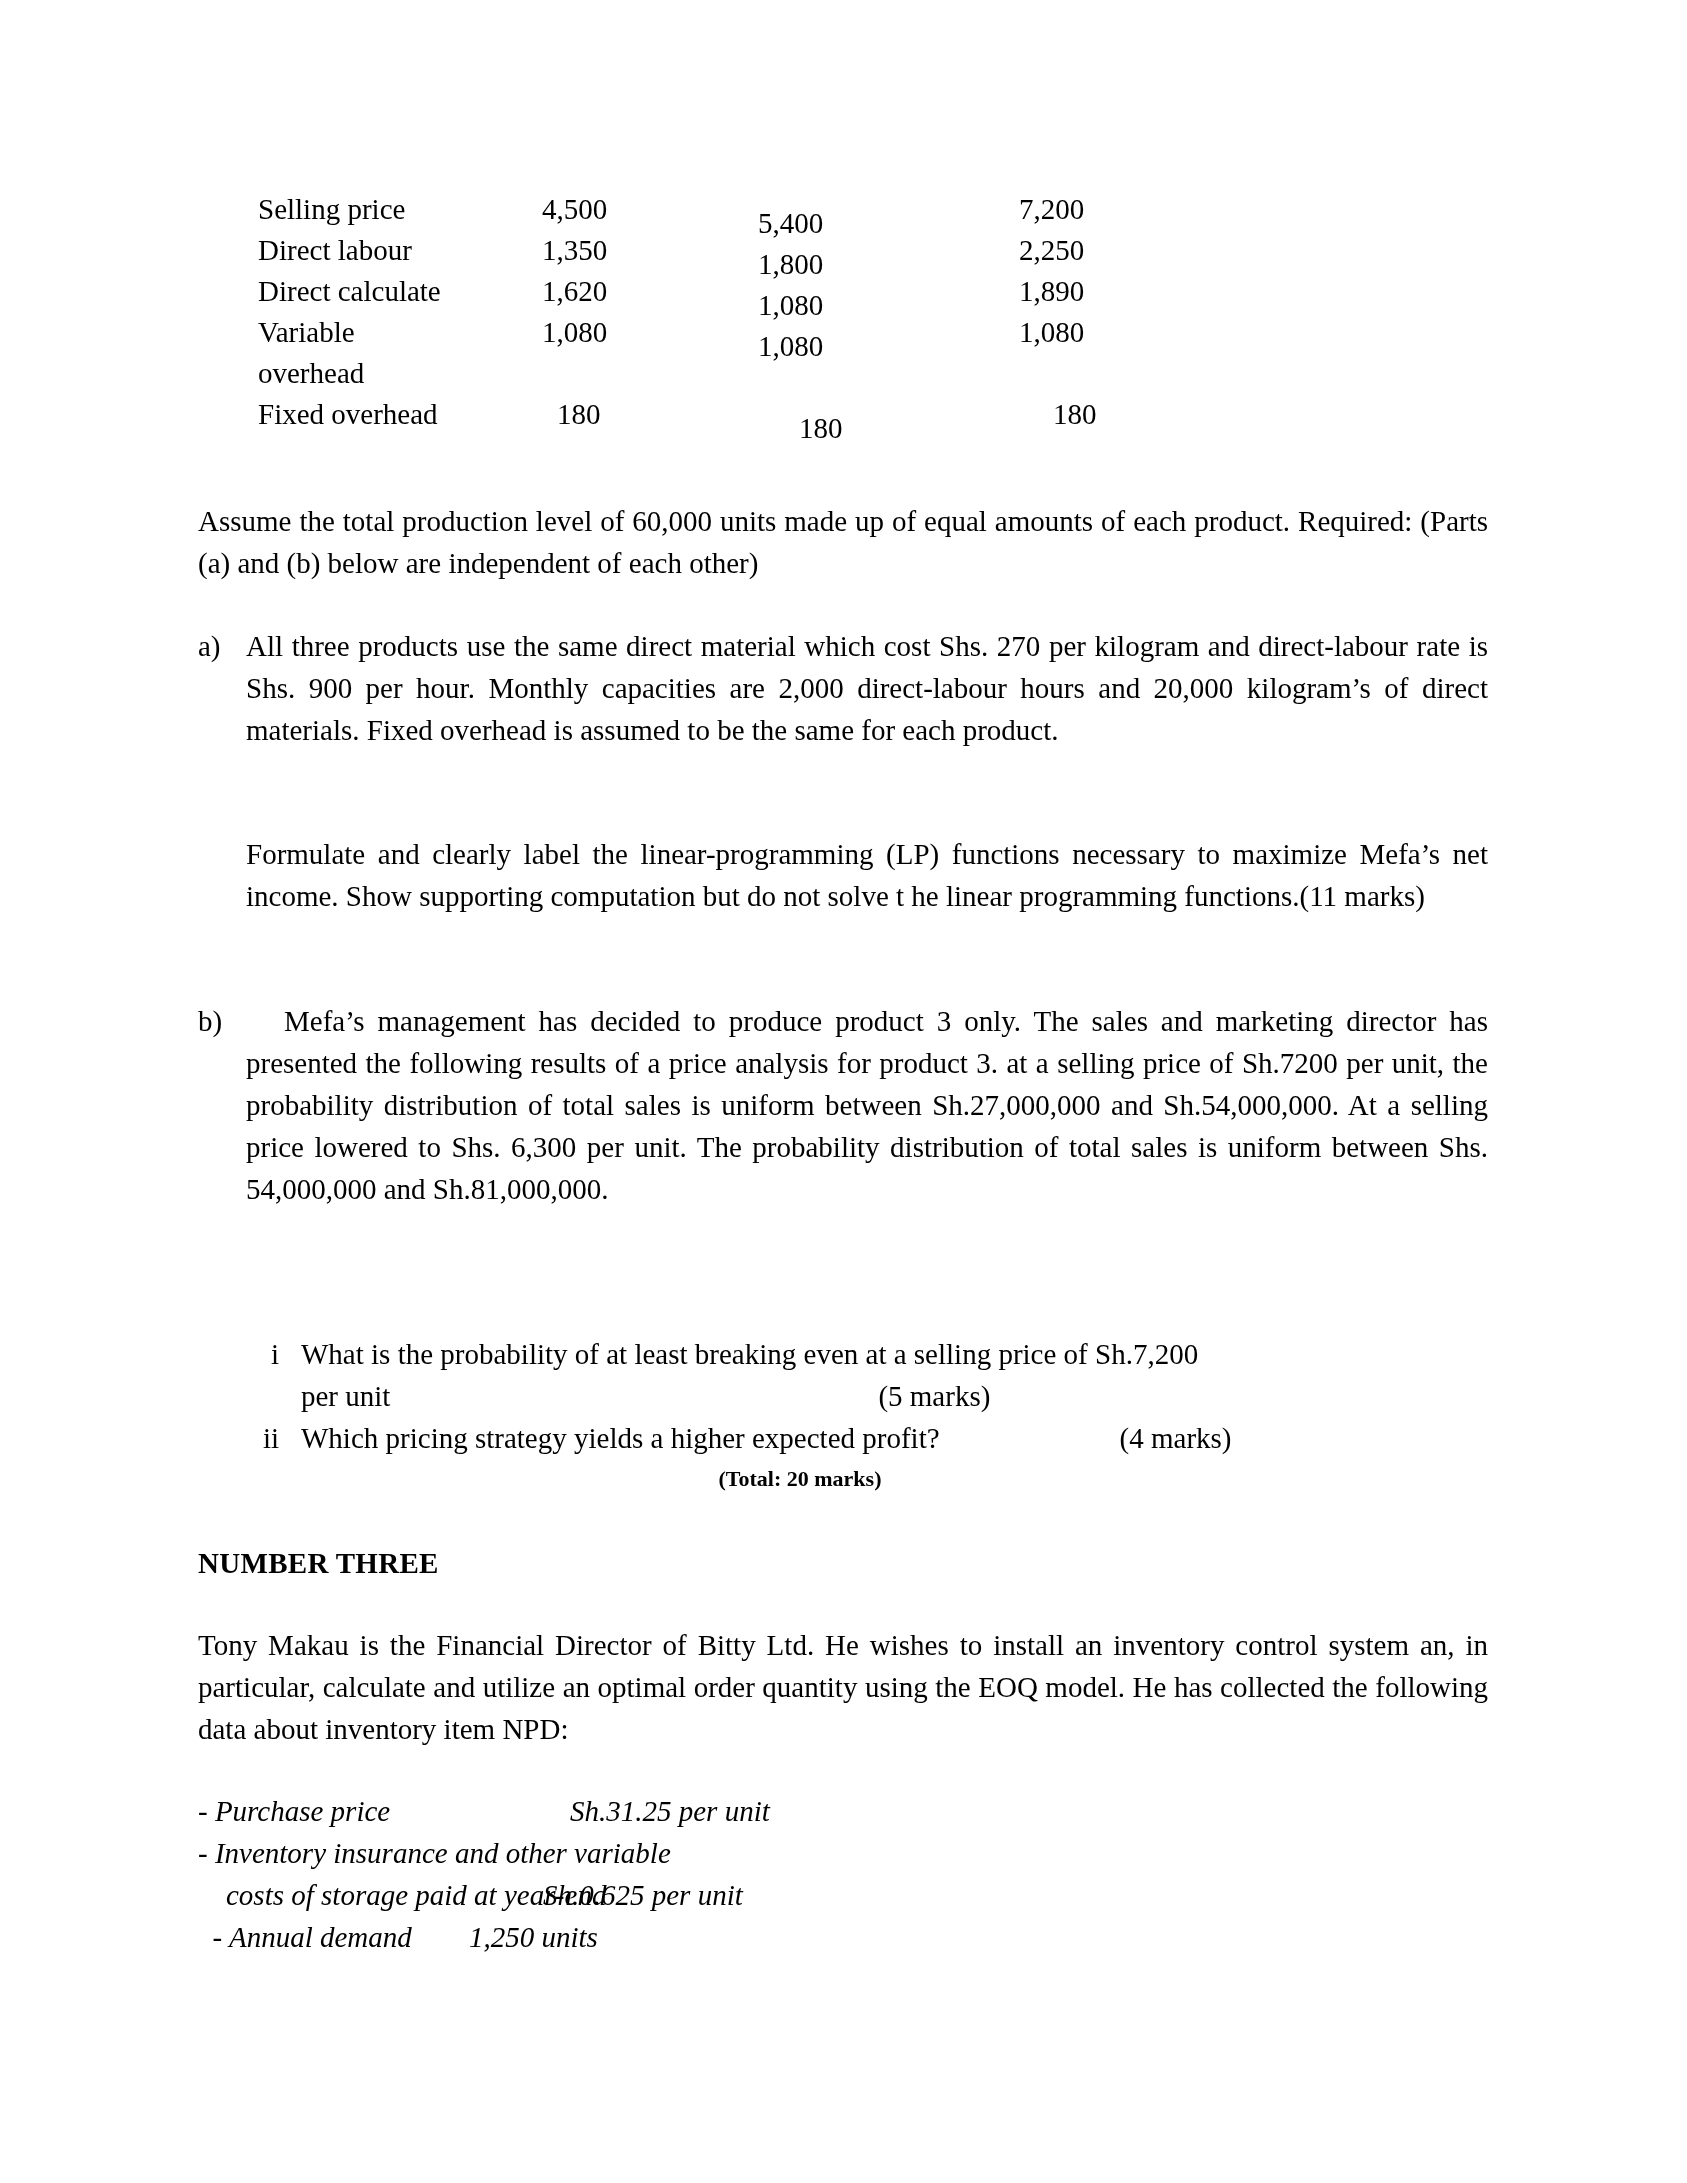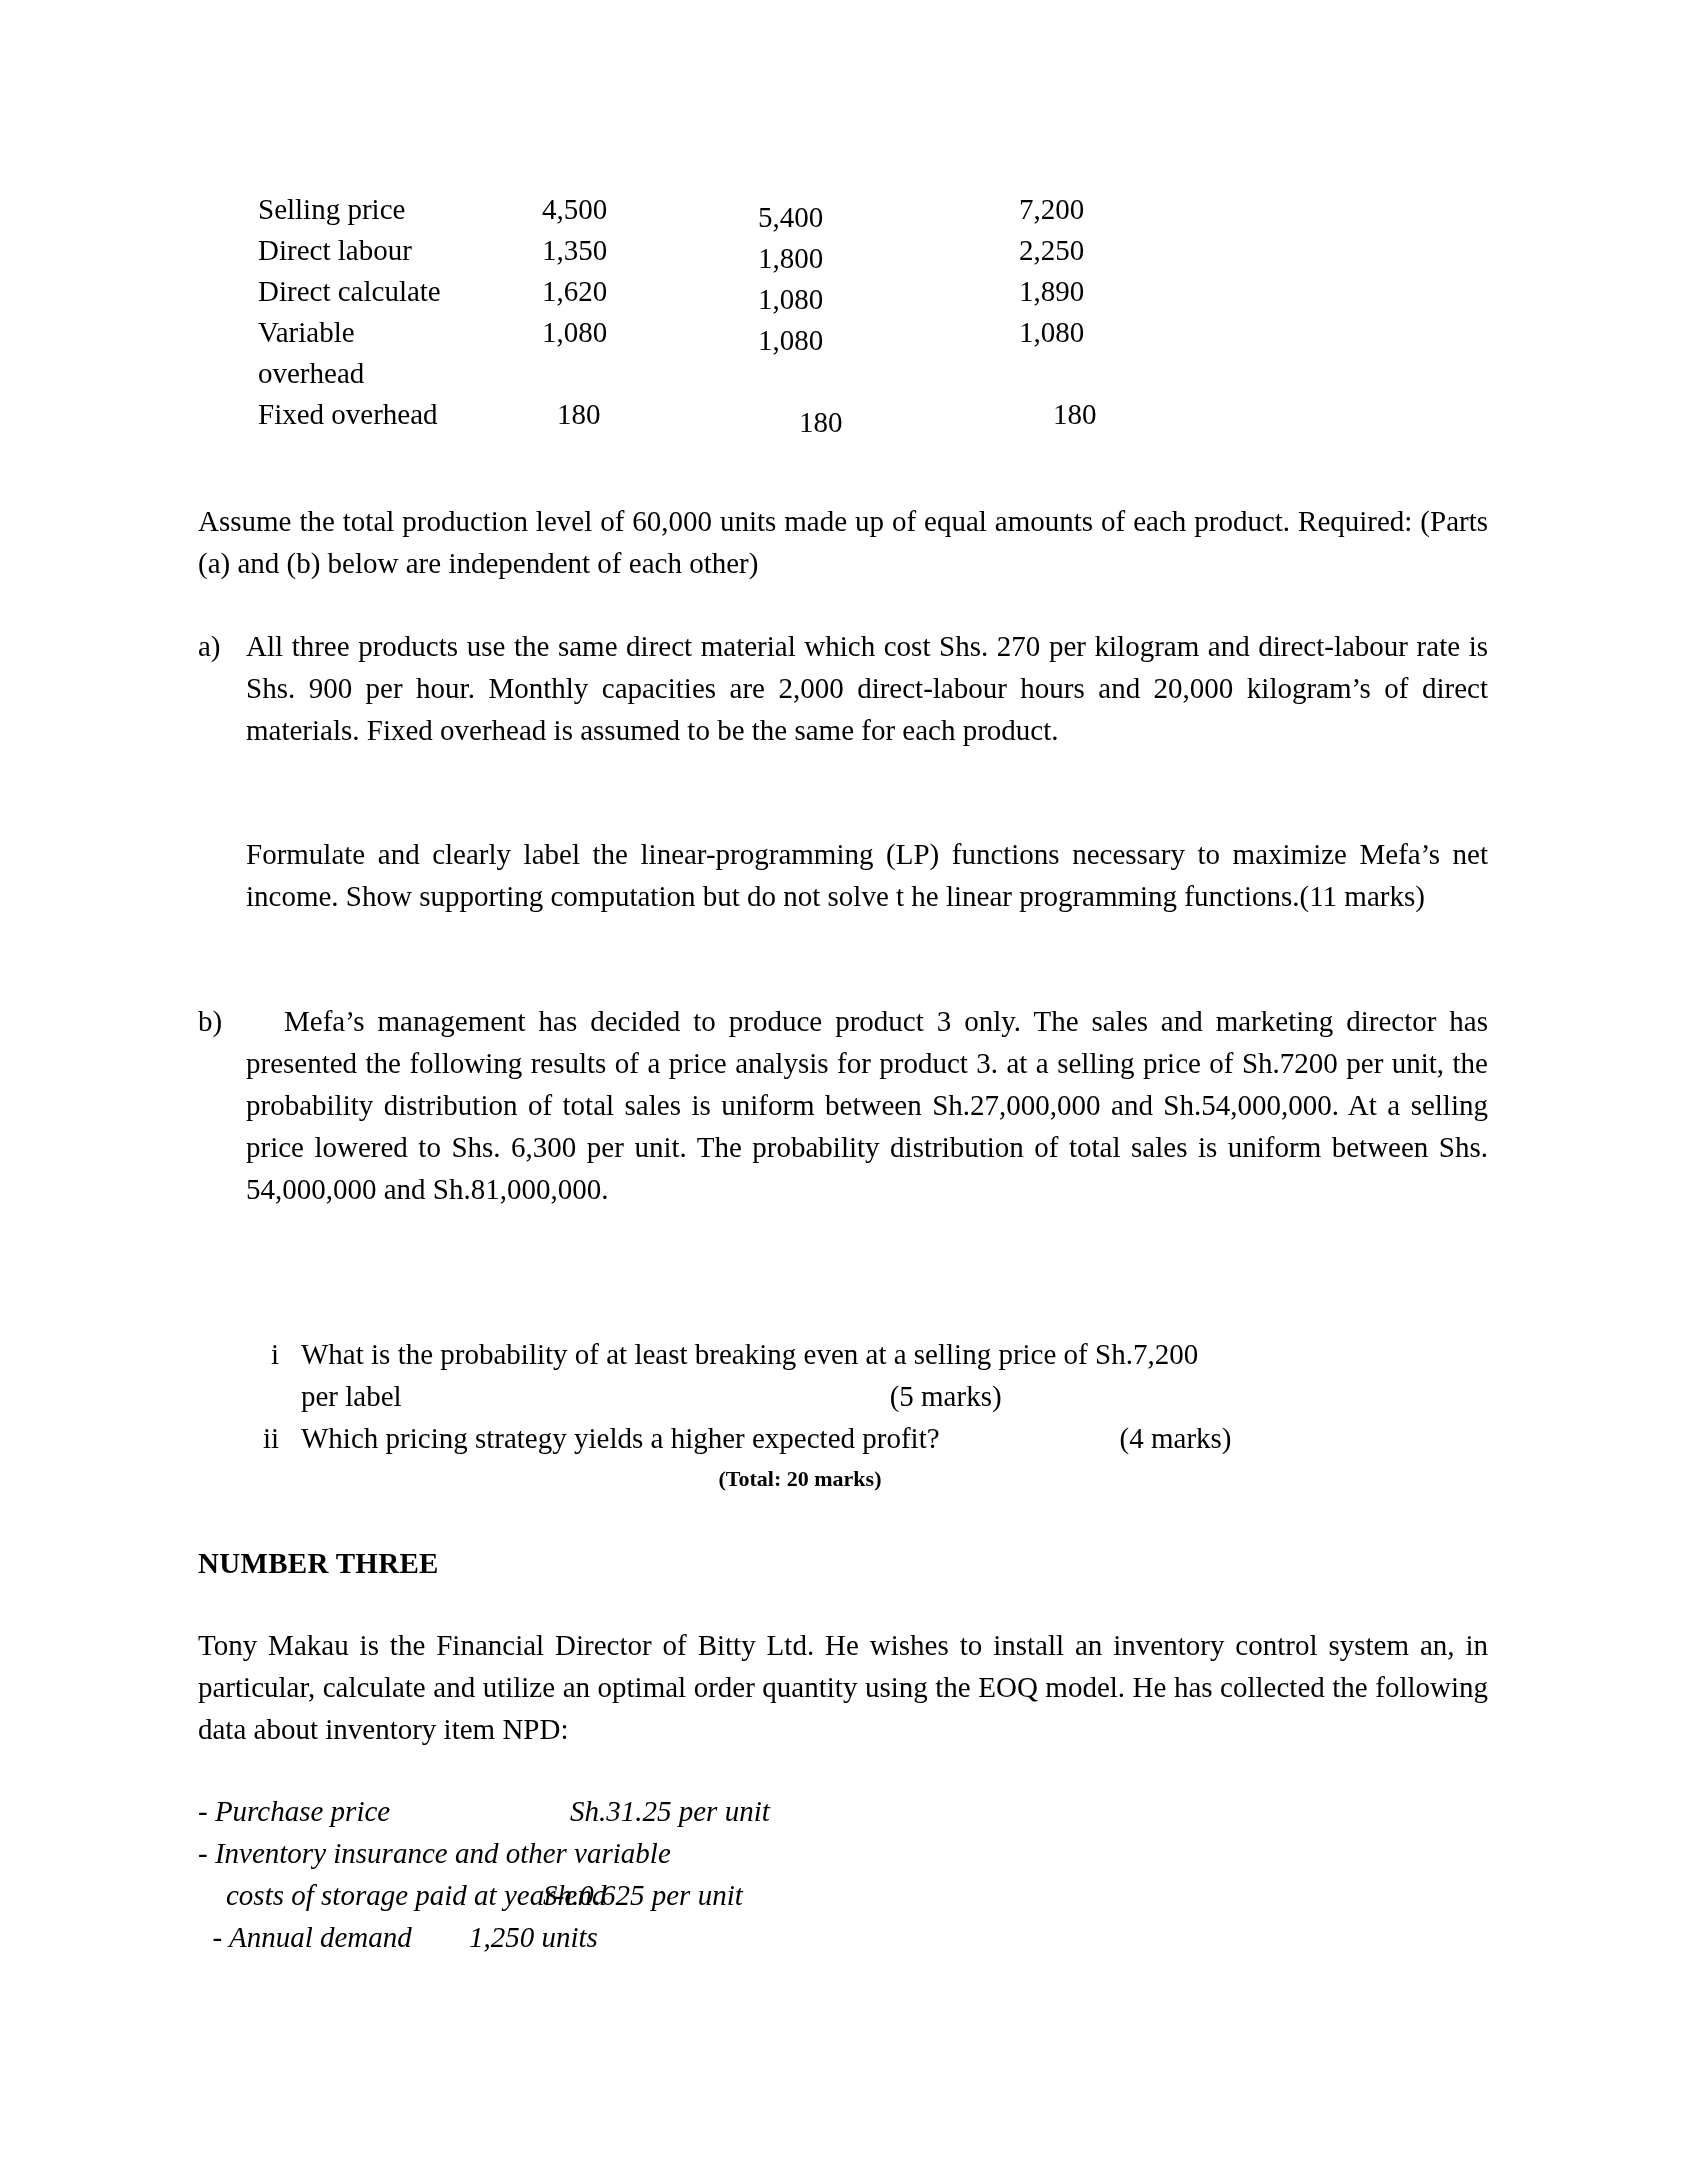--- a/index.html
+++ b/index.html
@@ -53,21 +53,21 @@
     left: 0;
     top: 0;
   }
   .cost-label .second-line {
     position: absolute;
     left: 0;
     top: 41px;
     white-space: nowrap;
   }
   .cost-v1 { position: absolute; left: 284px; top: 0; }
-  .cost-v2 { position: absolute; left: 500px; top: 8px; }
+  .cost-v2 { position: absolute; left: 500px; top: 14px; }
   .cost-v3 { position: absolute; left: 761px; top: 0; }
 
   .cost-row.narrow .cost-v1 { left: 299px; }
   .cost-row.narrow .cost-v2 { left: 541px; }
   .cost-row.narrow .cost-v3 { left: 795px; }
 
   
   .block { position: absolute; left: 198px; width: 1290px; }
 
   
@@ -208,21 +208,21 @@
       </p>
     </div>
   </div>
 
   <div class="roman-list" style="top:1333px;">
 
     <div class="roman-item">
       <span class="marker">i</span>
       <p class="para left">
         <span>What is the probability of at least breaking even at a selling price of Sh.7,200</span><br>
-        <span>per label</span><span style="display:inline-block;width:488px;"></span><span>(5 marks)</span>
+        <span>per unit</span><span style="display:inline-block;width:488px;"></span><span>(5 marks)</span>
       </p>
     </div>
 
     <div class="roman-item">
       <span class="marker">ii</span>
       <p class="para left">
         <span>Which pricing strategy yields a higher expected profit?</span><span style="display:inline-block;width:180px;"></span><span>(4 marks)</span>
       </p>
     </div>
 

